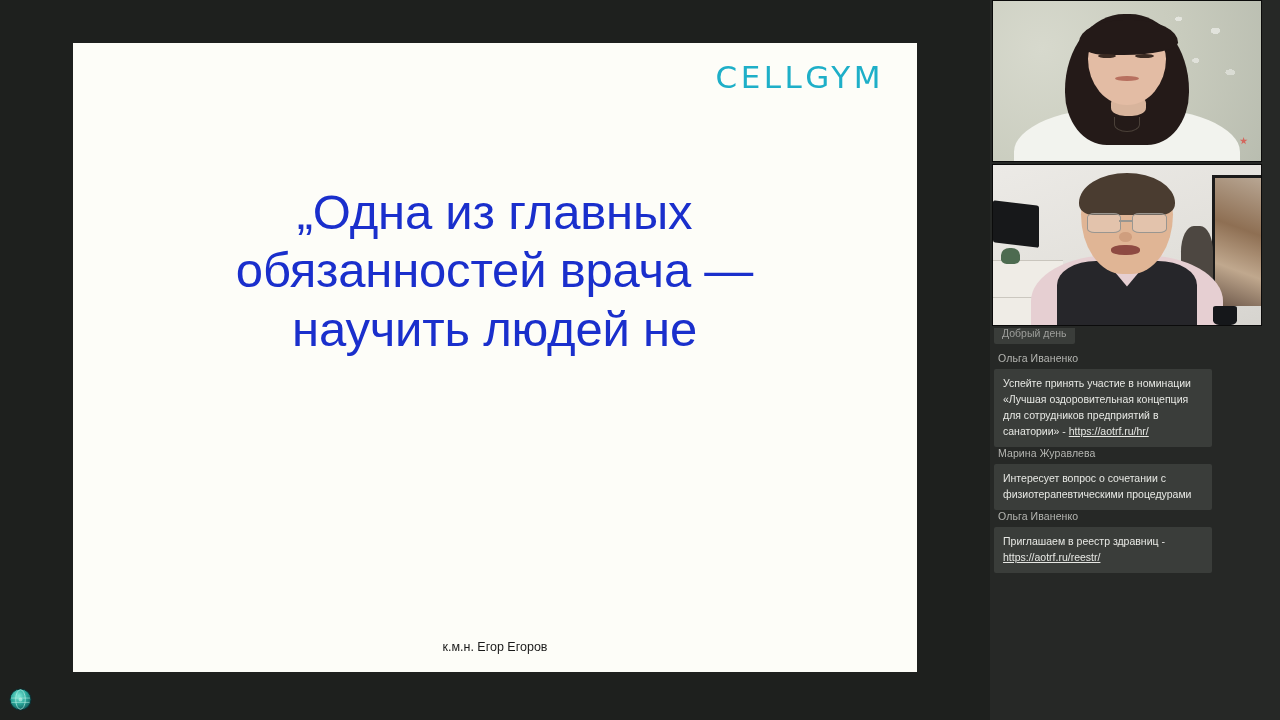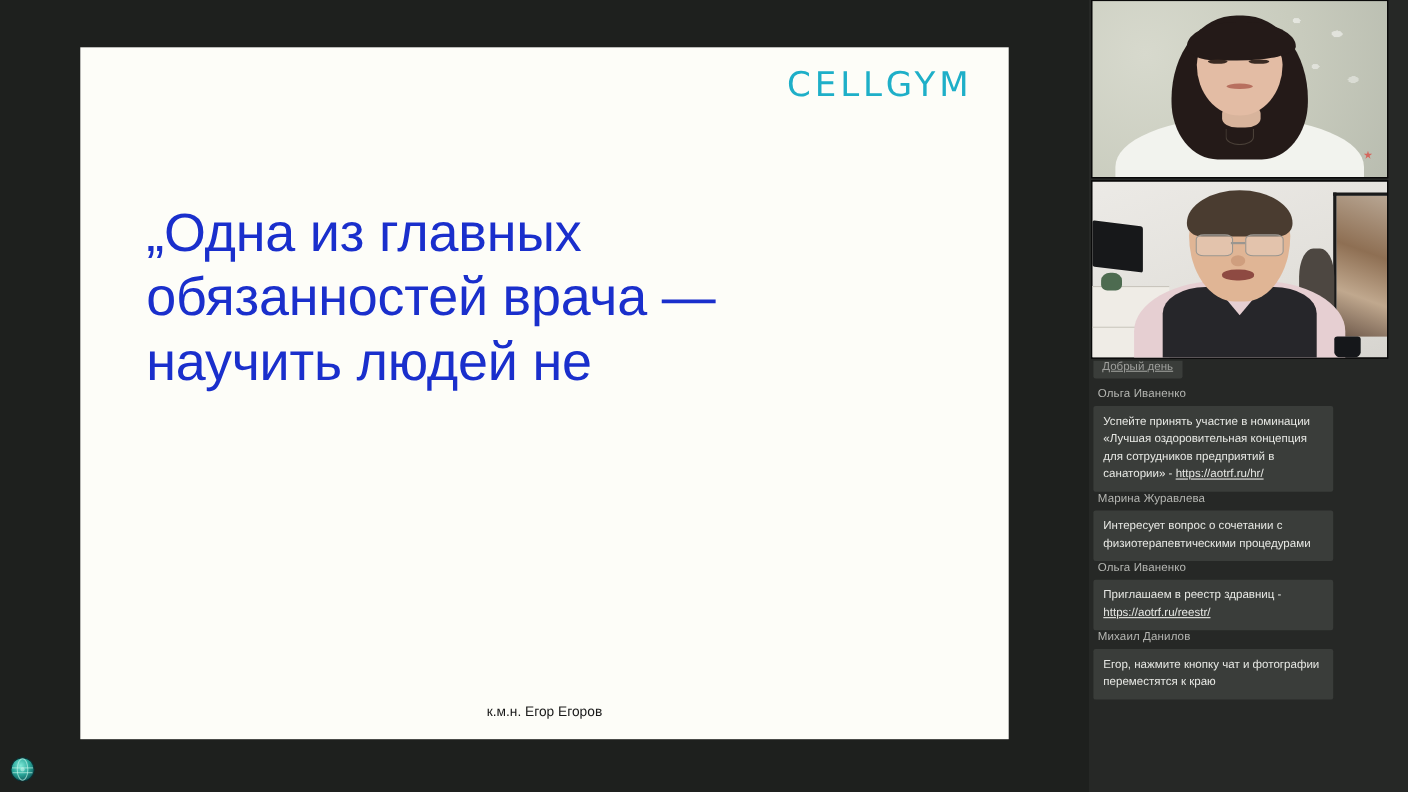--- a/index.html
+++ b/index.html
@@ -38,20 +38,21 @@
     font-size: 31px;
     letter-spacing: 3.5px;
     color: #1eafc8;
     font-weight: 400;
     white-space: nowrap;
   }
   .quote-block {
     position: absolute;
     left: 0; right: 1px;
     top: 140px;
+    text-align: center;
     padding: 0 60px;
     box-sizing: border-box;
   }
   .quote {
     color: #1a2fcc;
     font-size: 49px;
     line-height: 1.19;
     font-weight: 400;
     margin: 0;
     letter-spacing: -0.2px;
@@ -290,21 +291,20 @@
     position: absolute;
     left: 4px; top: -6px;
     max-width: 176px;
     background: #3a3d3a;
     color: #9d9e9b;
     font-size: 10.5px;
     padding: 5px 8px 6px;
     border-radius: 2px;
     overflow: hidden;
     height: 11px;
-    text-decoration: underline;
   }
   .chat-list {
     position: absolute;
     left: 0; right: 0; top: 24px;
     padding: 0 8px 0 4px;
   }
   .msg-group { }
   .msg-author {
     color: #b4b5b1;
     font-size: 10.5px;
@@ -420,22 +420,18 @@
         <div class="msg-group">
           <div class="msg-author">Марина Журавлева</div>
           <div class="msg-bubble"><span>Интересует вопрос о сочетании с физиотерапевтическими процедурами</span></div>
         </div>
 
         <div class="msg-group">
           <div class="msg-author">Ольга Иваненко</div>
           <div class="msg-bubble"><span>Приглашаем в реестр здравниц - </span><a class="lnk" href="#">https://aotrf.ru/reestr/</a></div>
         </div>
 
-        <div class="msg-group">
-          <div class="msg-author">Михаил Данилов</div>
-          <div class="msg-bubble"><span>Егор, нажмите кнопку чат и фотографии переместятся к краю</span></div>
-        </div>
 
       </div>
     </div>
 
   </div>
 </div>
 
 </body></html>

